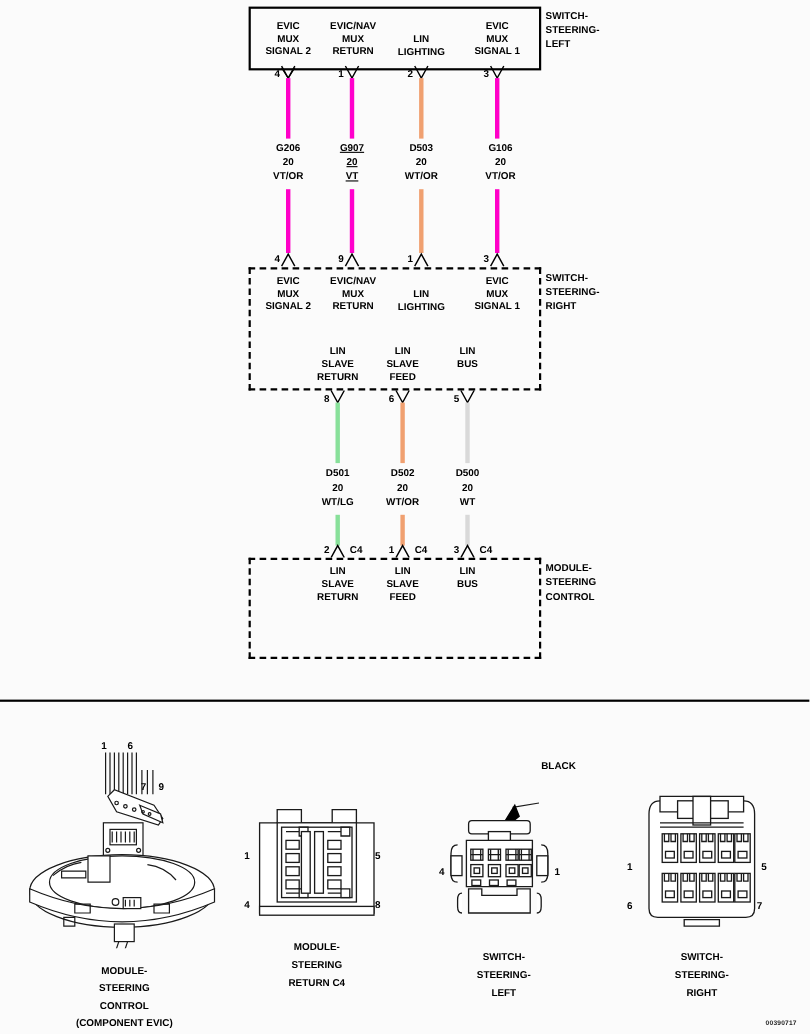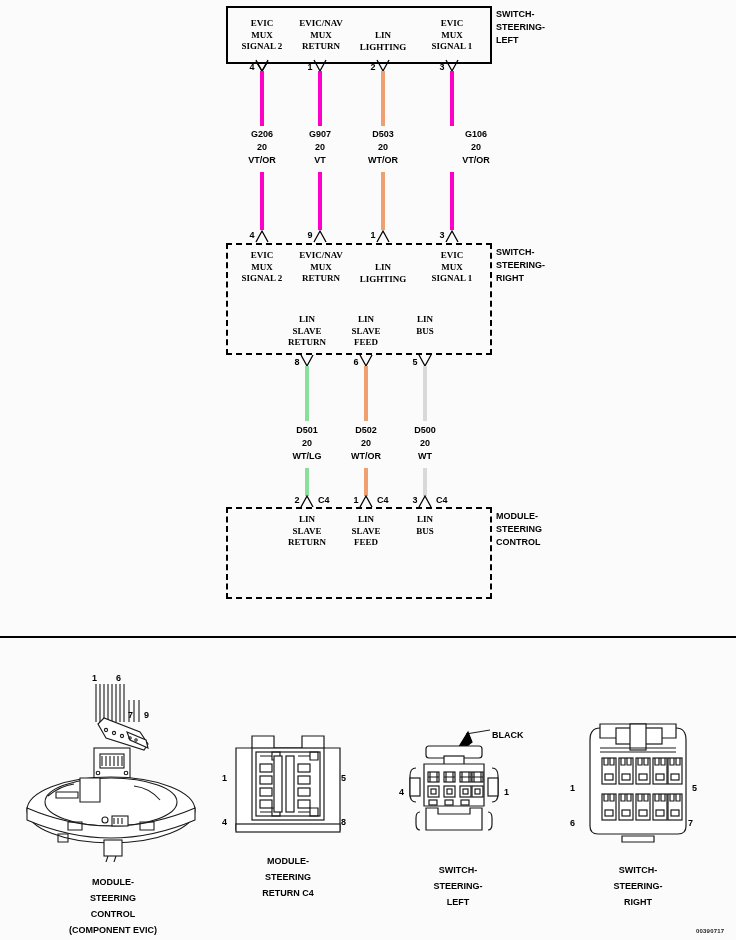--- a/index.html
+++ b/index.html
@@ -11,21 +11,21 @@
   .abs{position:absolute;}
   
   .box-solid{
     position:absolute;border:2px solid #000;background:#fbfbfb;
   }
   .box-dashed{
     position:absolute;border:2px dashed #000;background:#fbfbfb;
   }
   .pinlabel{
     position:absolute;font-size:9px;font-weight:bold;text-align:center;
-    line-height:11.5px;white-space:nowrap;font-family:Liberation Serif, serif;
+    line-height:11.5px;white-space:nowrap;
   }
   .pinnum{
     position:absolute;font-size:9px;font-weight:bold;text-align:center;width:16px;
   }
   .cnum{
     position:absolute;font-size:9px;font-weight:bold;text-align:left;white-space:nowrap;
   }
   .wirelabel{
     position:absolute;font-size:9px;font-weight:bold;text-align:center;
     line-height:13px;white-space:nowrap;width:80px;
@@ -96,31 +96,31 @@
 <div class="wire" style="left:260px;top:71px;height:55px;background:#ff00c8;"></div>
 <div class="wire" style="left:318px;top:71px;height:55px;background:#ff00cc;"></div>
 <div class="wire" style="left:381px;top:71px;height:55px;background:#f0a070;"></div>
 <div class="wire" style="left:450px;top:71px;height:55px;background:#ff00c8;"></div>
 
 <div class="wirelabel" style="left:222px;top:128px;">
   <div>G206</div>
   <div>20</div>
   <div>VT/OR</div>
 </div>
-<div class="wirelabel" style="left:280px;top:128px;">
+<div class="wirelabel" style="left:280px;top:128px;text-decoration:underline;">
   <div>G907</div>
   <div>20</div>
   <div>VT</div>
 </div>
 <div class="wirelabel" style="left:343px;top:128px;">
   <div>D503</div>
   <div>20</div>
   <div>WT/OR</div>
 </div>
-<div class="wirelabel" style="left:436px;top:128px;">
+<div class="wirelabel" style="left:415px;top:128px;">
   <div>G106</div>
   <div>20</div>
   <div>VT/OR</div>
 </div>
 
 <div class="wire" style="left:260px;top:172px;height:58px;background:#ff00c8;"></div>
 <div class="wire" style="left:318px;top:172px;height:58px;background:#ff00cc;"></div>
 <div class="wire" style="left:381px;top:172px;height:58px;background:#f0a070;"></div>
 <div class="wire" style="left:450px;top:172px;height:58px;background:#ff00c8;"></div>
 
@@ -385,21 +385,21 @@
     </g>
 
     <path d="M22,80 h12 v6 h32 v-6 h12 v22 h-56 Z" fill="#fff"></path>
     <path d="M16,84 q-4,0 -4,6 v6 q0,6 4,6" fill="#fff"></path>
     <path d="M84,84 q4,0 4,6 v6 q0,6 -4,6" fill="#fff"></path>
   </g>
 </svg>
 
 <div class="vnum" style="left:399px;top:787px;">4</div>
 <div class="vnum" style="left:504px;top:787px;">1</div>
-<div class="vnum" style="left:492px;top:730px;">BLACK</div>
+<div class="vnum" style="left:492px;top:691px;">BLACK</div>
 
 <div class="cap" style="left:393px;top:862px;width:130px;">
   <div>SWITCH-</div>
   <div>STEERING-</div>
   <div>LEFT</div>
 </div>
 
 <svg class="abs" style="left:578px;top:718px;" width="120" height="130" viewBox="0 0 120 130">
   <g fill="none" stroke="#1a1a1a" stroke-width="1.2">
 

